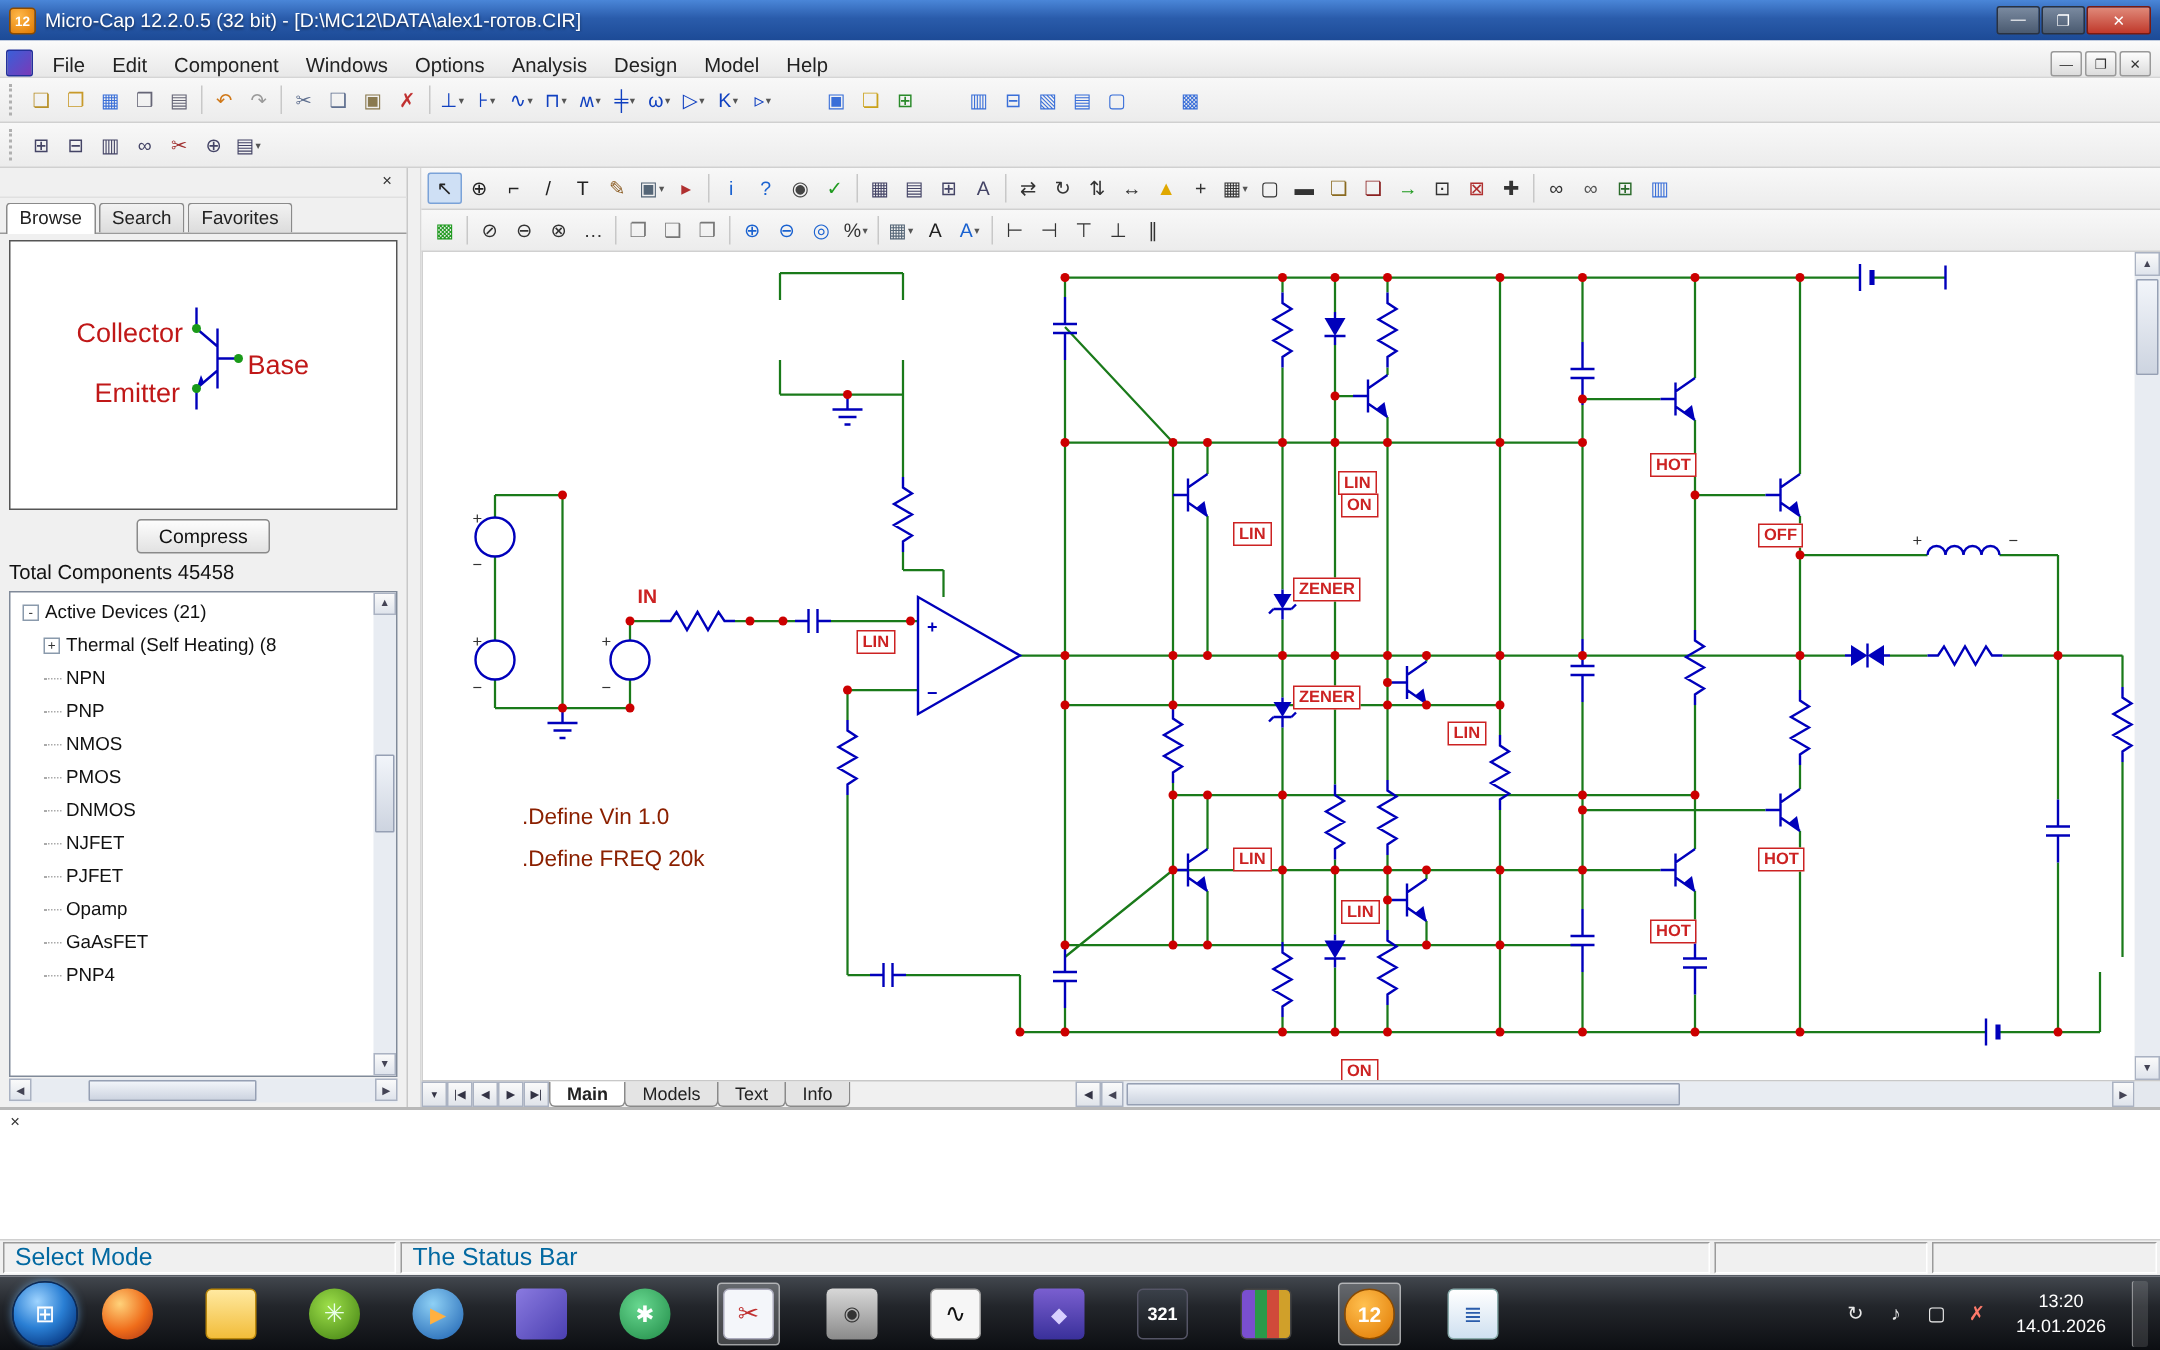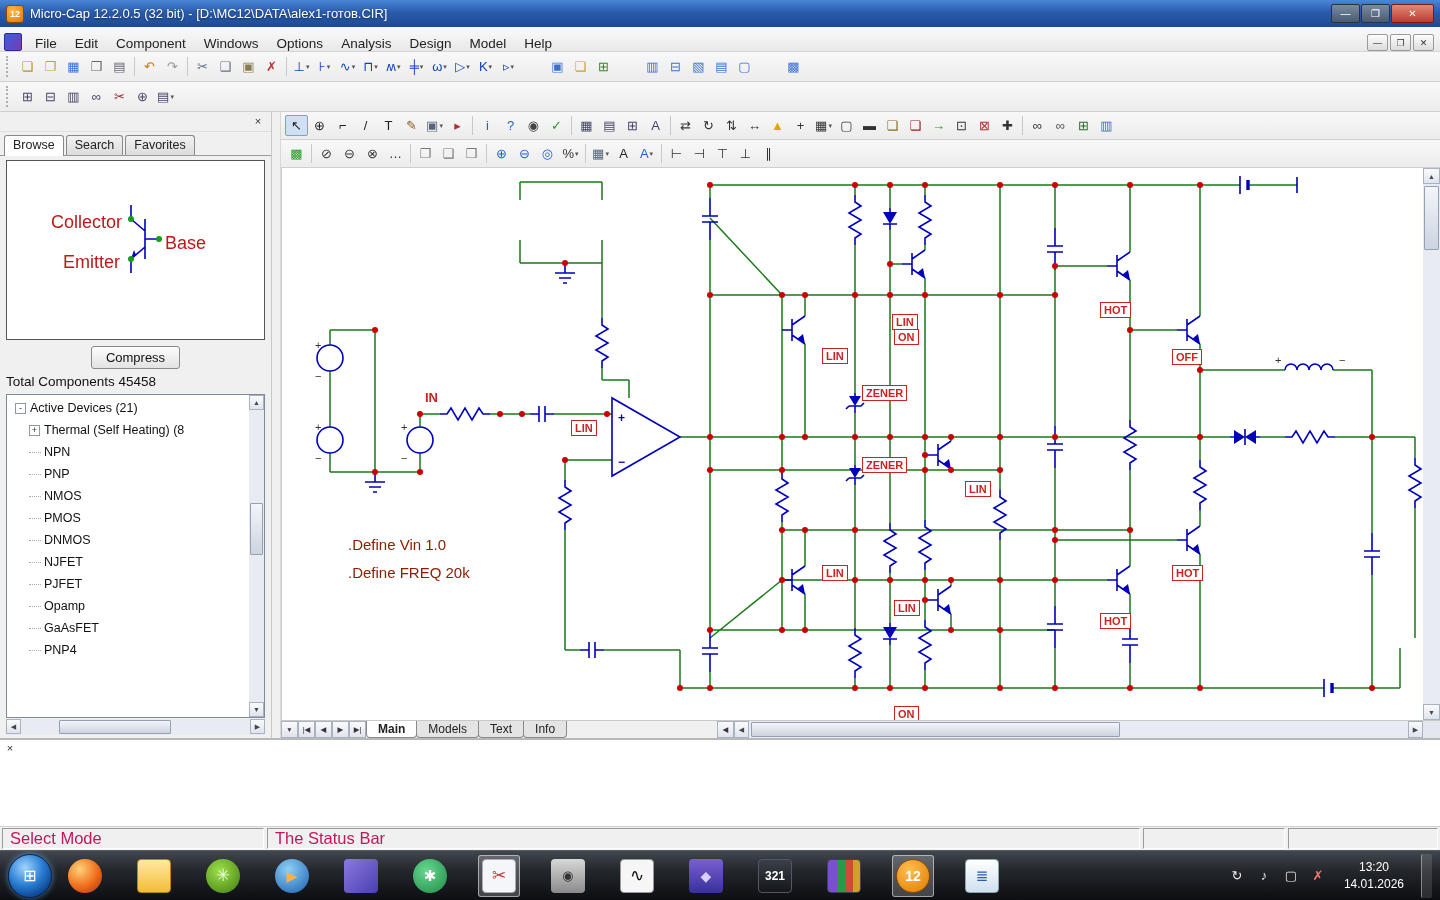--- a/index.html
+++ b/index.html
@@ -93,21 +93,21 @@
     border:1px solid #8a8a8a;border-top:none;border-radius:0 0 4px 4px;margin-right:-1px}
   .dtab.active{background:#fff;font-weight:bold}
   .hscroll{flex:1;display:flex;background:#e8ecf2}
   .hscroll .sb-btn{height:100%}
   .corner{width:17px;background:#e4e8ee}
 
   
   .msgpanel{height:88px;background:#fff;border-top:2px solid #b8b8b8;position:relative}
   .msgpanel .xbtn{position:absolute;left:3px;top:2px}
   .statusbar{height:24px;background:#f0f0f0;display:flex;gap:3px;padding:1px 2px;border-top:1px solid #d0d0d0}
-  .scell{border:1px solid;border-color:#9a9a9a #fff #fff #9a9a9a;font-size:16.5px;color:#be185d;display:flex;
+  .scell{border:1px solid;border-color:#9a9a9a #fff #fff #9a9a9a;font-size:16.5px;color:#0369a1;display:flex;
     align-items:center;padding:0 7px;white-space:nowrap;overflow:hidden}
   .scell.c1{width:262px}
   .scell.c2{flex:1}
   .scell.c3{width:142px}
   .scell.c4{width:150px}
 
   
   .taskbar{height:50px;background:linear-gradient(#42474e,#23262b 40%,#0c0e12);display:flex;align-items:center;padding:0 4px;
     border-top:1px solid #585d66}
   .startorb{width:44px;height:44px;border-radius:50%;margin:0 12px 0 4px;flex:none;

